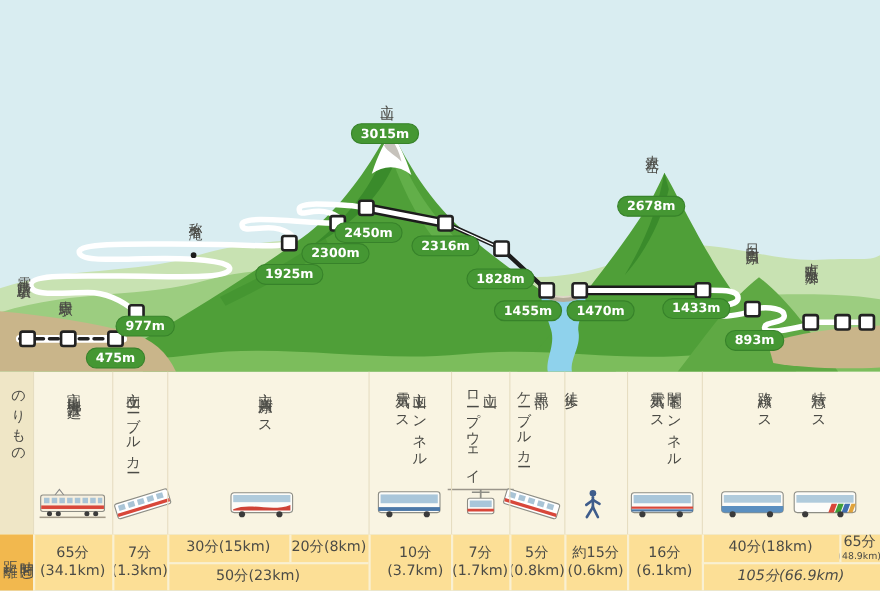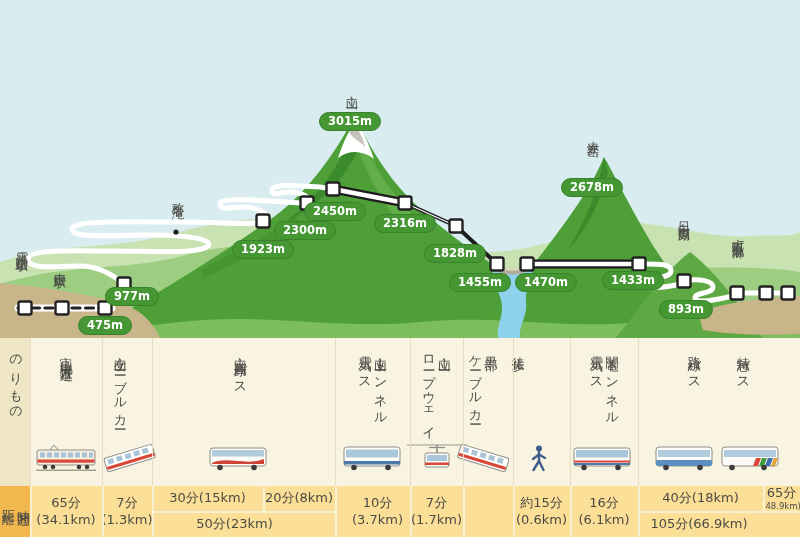--- a/index.html
+++ b/index.html
@@ -101,21 +101,21 @@
       <rect x="677.5" y="274.5" width="13" height="13" rx="2"></rect>
       <rect x="730.5" y="286.5" width="13" height="13" rx="2"></rect>
       <rect x="759.5" y="286.5" width="13" height="13" rx="2"></rect>
       <rect x="781.5" y="286.5" width="13" height="13" rx="2"></rect>
     </g>
   </svg>
 
   <div id="profile-overlays">
       <div class="badge" style="left: 105px; top: 316px;">475m</div>
       <div class="badge" style="left: 132px; top: 287px;">977m</div>
-      <div class="badge" style="left: 263px; top: 240px;">1923m</div>
+      <div class="badge" style="left: 263px; top: 240px;">1925m</div>
       <div class="badge" style="left: 305px; top: 221px;">2300m</div>
       <div class="badge" style="left: 335px; top: 202px;">2450m</div>
       <div class="badge" style="left: 350px; top: 112px;">3015m</div>
       <div class="badge" style="left: 405px; top: 214px;">2316m</div>
       <div class="badge" style="left: 455px; top: 244px; text-align: right;">1828m</div>
       <div class="badge" style="left: 480px; top: 273px;">1455m</div>
       <div class="badge" style="left: 546px; top: 273px;">1470m</div>
       <div class="badge" style="left: 592px; top: 178px;">2678m</div>
       <div class="badge" style="left: 633px; top: 271px;">1433m</div>
       <div class="badge" style="left: 686px; top: 300px;">893m</div>
@@ -323,37 +323,41 @@
         <div>20分(8km)</div>
       </div>
       <div class="tcell full" style="left: 335px; width: 85px;">
         <div>10分</div>
         <div>(3.7km)</div>
       </div>
       <div class="tcell full" style="left: 410px; width: 53px;">
         <div>7分</div>
         <div>(1.7km)</div>
       </div>
+      <div class="tcell full" style="left: 463px; width: 50px;">
+        <div>5分</div>
+        <div>(0.8km)</div>
+      </div>
       <div class="tcell full" style="left: 513px; width: 57px;">
         <div>約15分</div>
         <div>(0.6km)</div>
       </div>
       <div class="tcell full" style="left: 570px; width: 68px;">
         <div>16分</div>
         <div>(6.1km)</div>
       </div>
       <div class="tcell top" style="left: 638px; width: 125px;">
         <div>40分(18km)</div>
       </div>
       <div class="tcell top" style="left: 763px; width: 37px;">
         <div>65分</div>
         <div class="small">(48.9km)</div>
       </div>
       <div class="tcell total" style="left: 152px; width: 165px;">50分(23km)</div>
-      <div class="tcell total" style="left: 618px; width: 162px;">105分(66.9km)</div>
+      <div class="tcell total" style="left: 638px; width: 162px; font-style: italic;">105分(66.9km)</div>
       <div class="tdiv" style="left: 30px;"></div>
       <div class="tdiv" style="left: 102px;"></div>
       <div class="tdiv" style="left: 152px;"></div>
       <div class="tdiv" style="left: 335px;"></div>
       <div class="tdiv" style="left: 410px;"></div>
       <div class="tdiv" style="left: 463px;"></div>
       <div class="tdiv" style="left: 513px;"></div>
       <div class="tdiv" style="left: 570px;"></div>
       <div class="tdiv" style="left: 638px;"></div>
       <div class="tdiv half" style="left: 263px;"></div>

